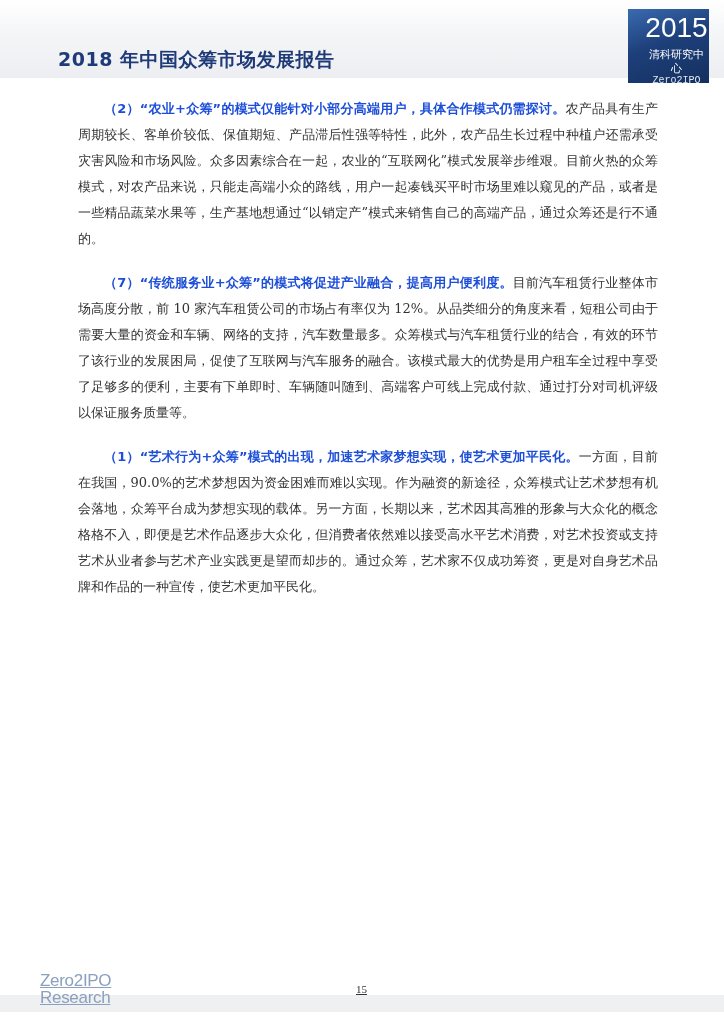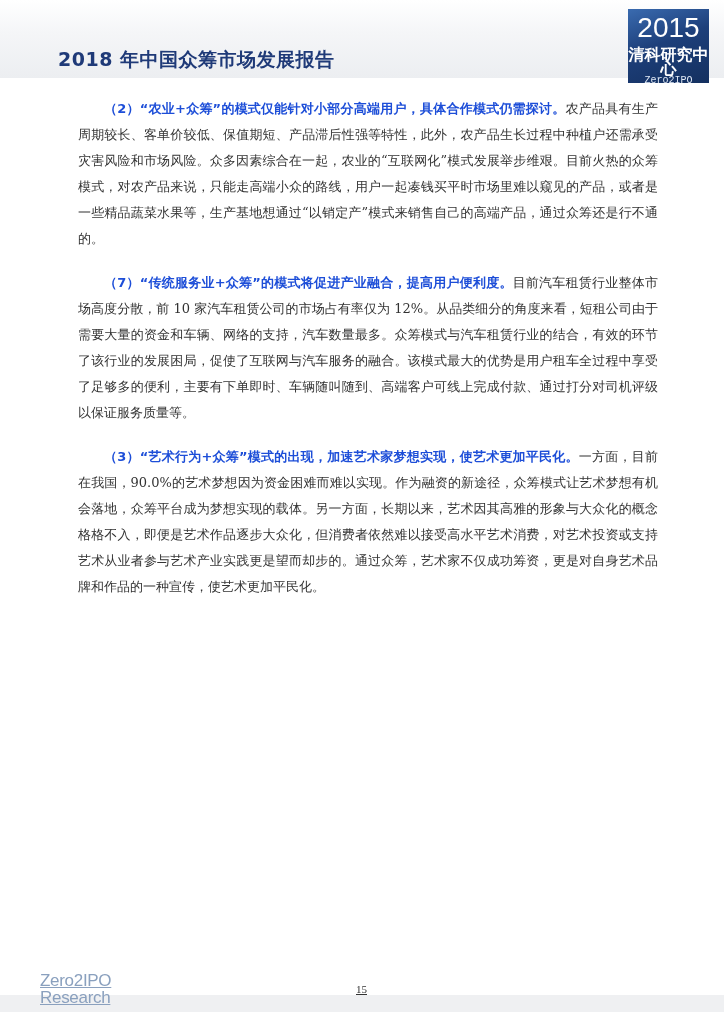--- a/index.html
+++ b/index.html
@@ -37,33 +37,34 @@
       position: absolute;
       left: 628px;
       top: 9px;
       width: 81px;
       height: 74px;
       background: linear-gradient(160deg, #3a6bb0 0%, #1d3f7a 45%, #14305f 100%);
       color: #ffffff;
       text-align: center;
       box-sizing: border-box;
       overflow: hidden;
+      padding-left: 16px;
     }
     .logo-year {
       font-family: "Liberation Sans", "DejaVu Sans", sans-serif;
       font-weight: 300;
       font-size: 28px;
       line-height: 30px;
       margin-top: 4px;
       letter-spacing: 0px;
     }
     .logo-cn {
       font-family: "DejaVu Sans", sans-serif;
-      font-weight: bold;
-      font-size: 16px;
+      font-weight: normal;
+      font-size: 11px;
       line-height: 14px;
       margin-top: 5px;
     }
     .logo-en {
       font-family: Liberation Mono, monospace;
       font-size: 10px;
       line-height: 10px;
       color: #dfe8f5;
     }
     .content {
@@ -129,21 +130,21 @@
 </div>
 
 <div class="content">
   <p class="para">
     <span class="lead">（2）“农业+众筹”的模式仅能针对小部分高端用户，具体合作模式仍需探讨。</span><span class="body-text">农产品具有生产周期较长、客单价较低、保值期短、产品滞后性强等特性，此外，农产品生长过程中种植户还需承受灾害风险和市场风险。众多因素综合在一起，农业的“互联网化”模式发展举步维艰。目前火热的众筹模式，对农产品来说，只能走高端小众的路线，用户一起凑钱买平时市场里难以窥见的产品，或者是一些精品蔬菜水果等，生产基地想通过“以销定产”模式来销售自己的高端产品，通过众筹还是行不通的。</span>
   </p>
   <p class="para">
     <span class="lead">（7）“传统服务业+众筹”的模式将促进产业融合，提高用户便利度。</span><span class="body-text">目前汽车租赁行业整体市场高度分散，前 10 家汽车租赁公司的市场占有率仅为 12%。从品类细分的角度来看，短租公司由于需要大量的资金和车辆、网络的支持，汽车数量最多。众筹模式与汽车租赁行业的结合，有效的环节了该行业的发展困局，促使了互联网与汽车服务的融合。该模式最大的优势是用户租车全过程中享受了足够多的便利，主要有下单即时、车辆随叫随到、高端客户可线上完成付款、通过打分对司机评级以保证服务质量等。</span>
   </p>
   <p class="para">
-    <span class="lead">（3）“艺术行为+众筹”模式的出现，加速艺术家梦想实现，使艺术更加平民化。</span><span class="body-text">一方面，目前在我国，90.0%的艺术梦想因为资金困难而难以实现。作为融资的新途径，众筹模式让艺术梦想有机会落地，众筹平台成为梦想实现的载体。另一方面，长期以来，艺术因其高雅的形象与大众化的概念格格不入，即便是艺术作品逐步大众化，但消费者依然难以接受高水平艺术消费，对艺术投资或支持艺术从业者参与艺术产业实践更是望而却步的。通过众筹，艺术家不仅成功筹资，更是对自身艺术品牌和作品的一种宣传，使艺术更加平民化。</span>
+    <span class="lead">（1）“艺术行为+众筹”模式的出现，加速艺术家梦想实现，使艺术更加平民化。</span><span class="body-text">一方面，目前在我国，90.0%的艺术梦想因为资金困难而难以实现。作为融资的新途径，众筹模式让艺术梦想有机会落地，众筹平台成为梦想实现的载体。另一方面，长期以来，艺术因其高雅的形象与大众化的概念格格不入，即便是艺术作品逐步大众化，但消费者依然难以接受高水平艺术消费，对艺术投资或支持艺术从业者参与艺术产业实践更是望而却步的。通过众筹，艺术家不仅成功筹资，更是对自身艺术品牌和作品的一种宣传，使艺术更加平民化。</span>
   </p>
 </div>
 
 <div class="footer-band"></div>
 <div class="footer-logo">
   <div>Zero2IPO</div>
   <div>Research</div>
 </div>
 <div class="page-number">15</div>
 

